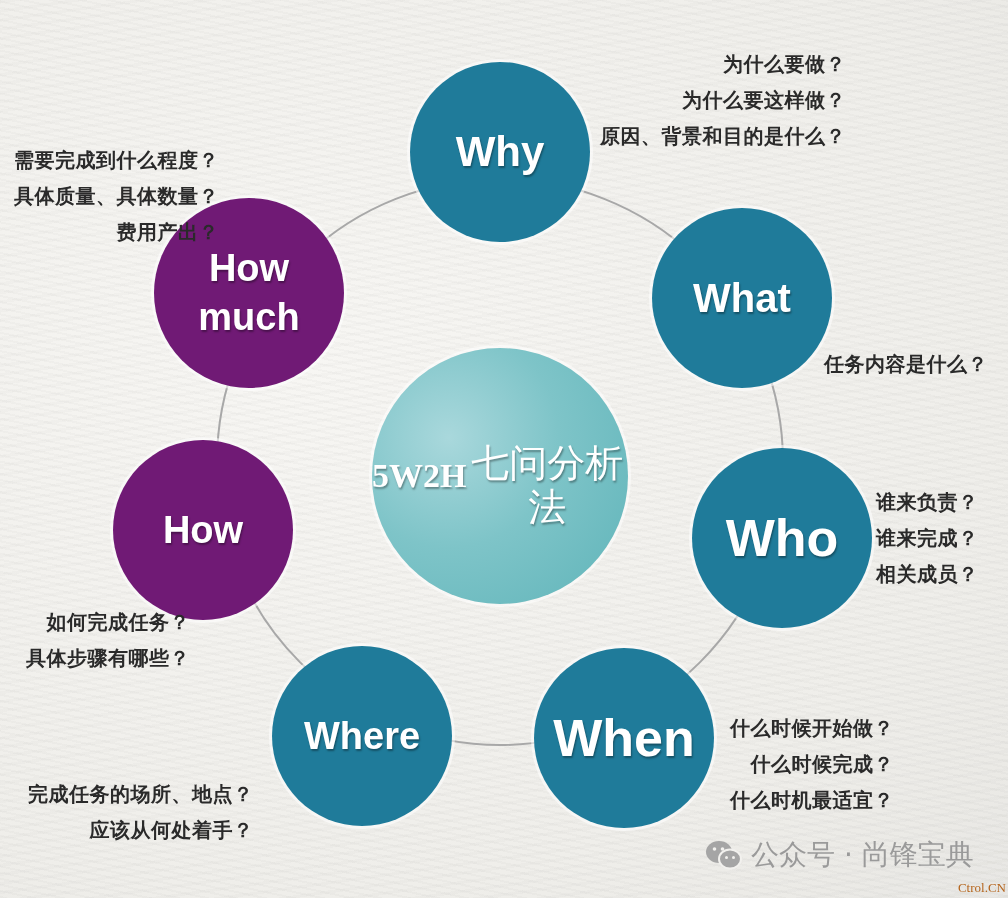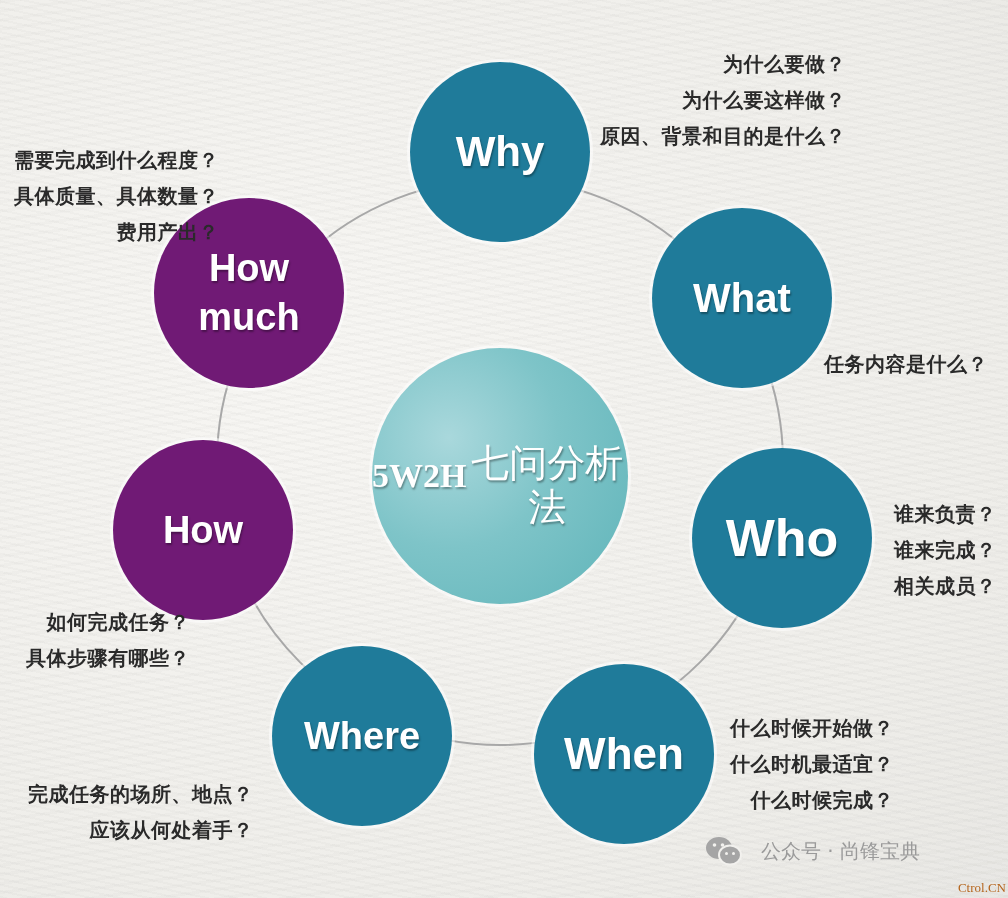--- a/index.html
+++ b/index.html
@@ -16,21 +16,21 @@
     text-shadow:1px 2px 2px rgba(0,0,0,0.35);box-shadow:0 0 0 3px rgba(255,255,255,0.55);}
   .blue{background:#1f7b9a;}
   .green{background:#701a75;}
   .center{background:radial-gradient(circle at 30% 35%, #a9d8dc 0%, #7ec4c8 45%, #5fb4b9 100%);
     flex-direction:row;line-height:1.15;font-family:Liberation Serif, serif;font-weight:normal;}
   .center .t1{font-size:34px;font-weight:bold;}
   .center .t2{font-size:38px;margin-top:20px;}
   .q{position:absolute;color:#2a2a2a;font-size:20px;font-weight:bold;line-height:36px;
     font-family:"DejaVu Sans",sans-serif;letter-spacing:0.5px;}
   .q div{white-space:nowrap;text-align:right;}
-  .wm{position:absolute;left:705px;top:836px;color:#9a9a9a;font-size:20px;display:flex;align-items:center;gap:18px;}
+  .wm{position:absolute;left:705px;top:836px;color:#9a9a9a;font-size:28px;display:flex;align-items:center;gap:8px;}
   .credit{position:absolute;right:2px;bottom:2px;color:#b5651d;font-size:13px;font-family:"Liberation Serif",serif;}
 </style>
 </head>
 <body>
 
 <svg class="ring" width="1008" height="898">
   <circle cx="500" cy="462" r="283" fill="none" stroke="#a8a8a8" stroke-width="2"></circle>
 </svg>
 
 <div class="node center" style="left:372px;top:348px;width:256px;height:256px;">
@@ -50,33 +50,33 @@
 <div class="node blue" style="left:652px;top:208px;width:180px;height:180px;font-size:40px;">
   <span>What</span>
 </div>
 <div class="q" style="left:824px;top:346px;">
   <div>任务内容是什么？</div>
 </div>
 
 <div class="node blue" style="left:692px;top:448px;width:180px;height:180px;font-size:52px;">
   <span>Who</span>
 </div>
-<div class="q" style="left:876px;top:496px;margin-left:18px;">
+<div class="q" style="left:876px;top:484px;">
   <div>谁来负责？</div>
   <div>谁来完成？</div>
   <div>相关成员？</div>
 </div>
 
-<div class="node blue" style="left:534px;top:664px;width:180px;height:180px;font-size:44px;">
+<div class="node blue" style="left:534px;top:648px;width:180px;height:180px;font-size:52px;">
   <span>When</span>
 </div>
 <div class="q" style="left:730px;top:710px;">
   <div>什么时候开始做？</div>
+  <div>什么时候完成？</div>
   <div>什么时机最适宜？</div>
-  <div>什么时候完成？</div>
 </div>
 
 <div class="node blue" style="left:272px;top:646px;width:180px;height:180px;font-size:38px;">
   <span>Where</span>
 </div>
 <div class="q" style="left:28px;top:776px;">
   <div>完成任务的场所、地点？</div>
   <div>应该从何处着手？</div>
 </div>
 

